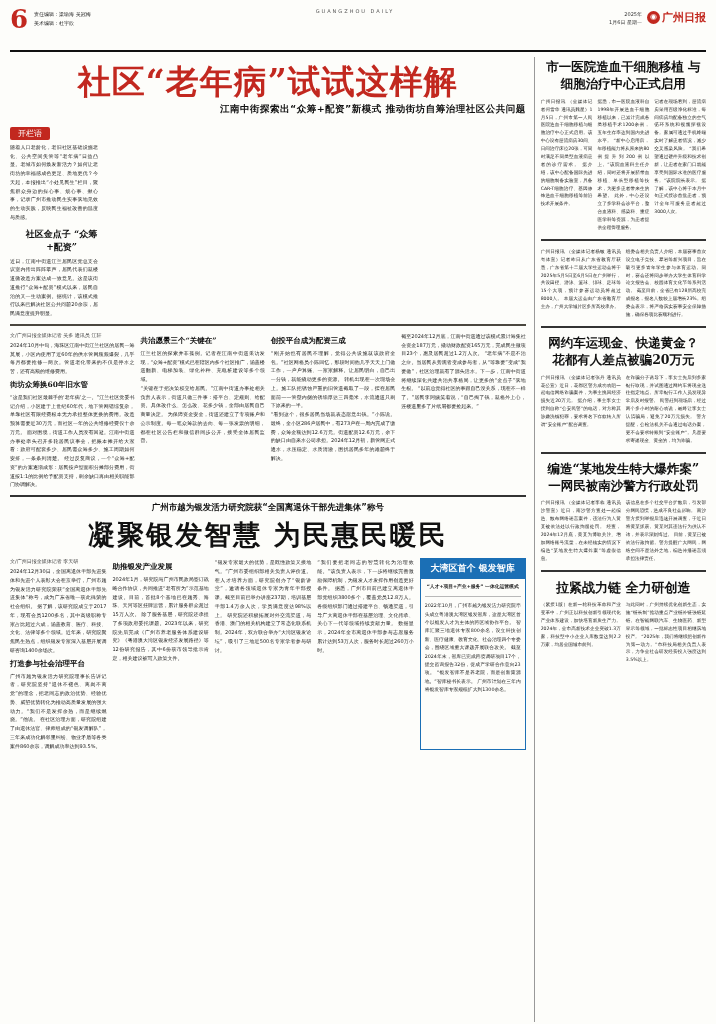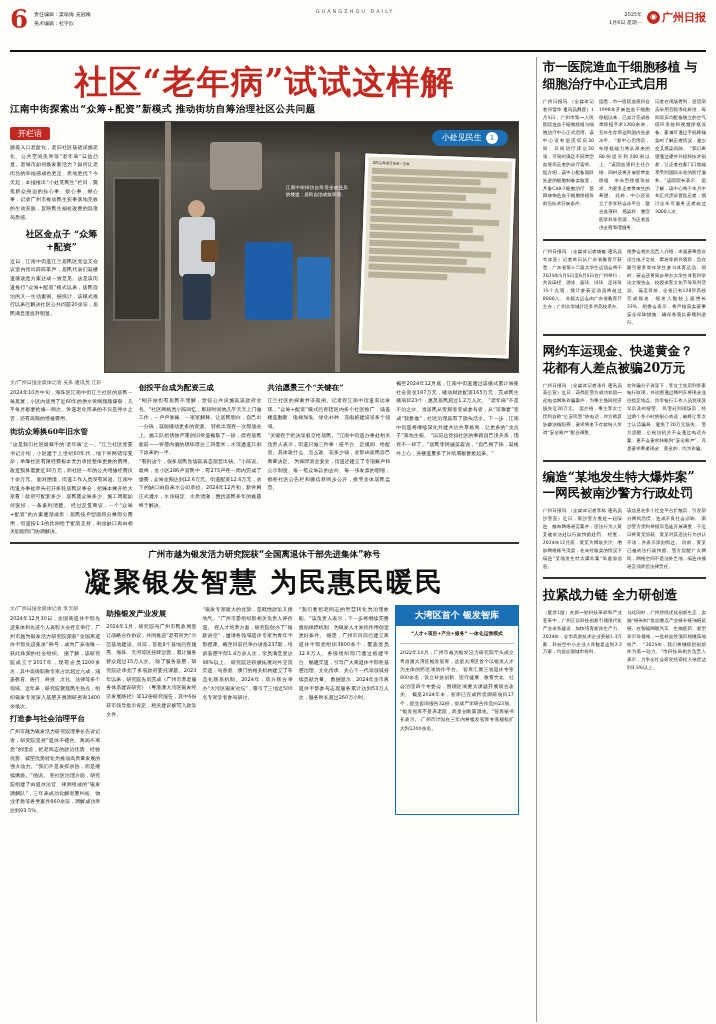--- a/index.html
+++ b/index.html
@@ -20,33 +20,33 @@
   .mast-center{flex:1;text-align:center;}
   .mast-center .big{font-family:"DejaVu Serif","Liberation Serif",serif;font-size:24px;font-weight:bold;letter-spacing:4px;line-height:1;}
   .mast-center .sub{font-size:5px;letter-spacing:2px;color:#555;margin-top:2px;}
   .mast-right{width:150px;text-align:right;font-size:5px;line-height:1.6;color:#333;display:flex;justify-content:flex-end;align-items:center;gap:5px;padding-top:3px;}
   .mast-right .dateblock{text-align:right;}
   .logo{display:flex;align-items:center;gap:2px;}
   .logo .circ{width:13px;height:13px;border-radius:50%;background:#c2281f;display:flex;align-items:center;justify-content:center;color:#fff;font-size:8px;}
   .logo .txt{font-family:"DejaVu Serif","Liberation Serif",serif;font-size:11px;font-weight:bold;color:#c2281f;}
 
   
-  .body-grid{display:flex;gap:17px;margin-top:5px;height:965px;}
+  .body-grid{display:flex;gap:8px;margin-top:5px;height:965px;}
   .col-left{width:524px;display:flex;flex-direction:column;}
   .col-right{width:168px;border-left:1px solid #999;padding-left:6px;}
 
   
   .headline{
     font-family:"DejaVu Serif","Liberation Serif",serif;
     font-size:33px;font-weight:bold;color:#c2281f;
     text-align:center;letter-spacing:1px;line-height:1.15;margin:6px 0 2px 0;
   }
-  .subhead{text-align:left;font-size:9.5px;color:#111;letter-spacing:.5px;margin-bottom:5px;font-weight:bold;}
-
-  .story-top{display:flex;gap:6px;}
+  .subhead{text-align:right;font-size:9.5px;color:#111;letter-spacing:.5px;margin-bottom:5px;font-weight:bold;}
+
+  .story-top{display:flex;gap:6px;flex-direction:column;}
   .kaipianyu{width:88px;}
   .tagred{display:inline-block;background:#c2281f;color:#fff;font-size:8px;padding:1px 8px;border-radius:2px;margin-bottom:3px;}
   .tiny{font-size:5px;line-height:1.75;text-align:justify;color:#222;}
   .sec-title{font-size:9px;font-weight:bold;text-align:center;margin:6px 0 3px 15px;font-family:"DejaVu Serif","Liberation Serif",serif;}
   .photo-area{flex:1;position:relative;height:250px;background:#6d28d9;overflow:hidden;border:1px solid #4a473f;}
   .ph-grad{position:absolute;inset:0;background:
     linear-gradient(160deg,#6e6a5f 0%,#4a4740 40%,#6b6257 70%,#3c3a34 100%);}
   .ph-pipe{position:absolute;background:#8d8477;}
   .ph-person{position:absolute;left:70px;top:78px;width:46px;height:120px;}
   .ph-person .head{position:absolute;left:13px;top:0;width:17px;height:18px;border-radius:50%;background:#caa78c;}
@@ -78,27 +78,27 @@
   .colhead{font-size:7.5px;font-weight:bold;margin:4px 0 3px 0;font-family:"DejaVu Serif","Liberation Serif",serif;}
   .byline{font-size:5px;color:#444;margin-bottom:3px;}
   .rule{border:0;border-top:1px solid #b9b9b9;margin:5px 0;}
   .thickrule{border:0;border-top:2px solid #333;margin:6px 0 5px 0;}
 
   
   .pkg2-kicker{text-align:center;font-size:8.5px;font-weight:bold;margin-bottom:2px;}
   .pkg2-head{font-family:"DejaVu Serif","Liberation Serif",serif;font-size:27px;font-weight:bold;text-align:center;letter-spacing:2px;margin:1px 0 5px 0;}
   .pkg2-grid{display:flex;gap:6px;}
   .pkg2-grid .col{flex:1;}
-  .sidebox{width:124px;border:1px solid #1b6fb5;box-sizing:border-box;}
+  .sidebox{width:106px;border:1px solid #1b6fb5;box-sizing:border-box;}
   .sidebox .hd{background:#1b6fb5;color:#fff;text-align:center;font-size:9px;font-weight:bold;padding:4px 0;line-height:1.3;}
   .sidebox .bd{padding:4px;}
   .sidebox .bd .tiny{font-size:4.8px;}
 
   
-  .r-head{font-family:"DejaVu Serif","Liberation Serif",serif;font-size:12.5px;font-weight:bold;text-align:left;line-height:1.35;margin:2px 0 5px 0;}
+  .r-head{font-family:"DejaVu Serif","Liberation Serif",serif;font-size:12.5px;font-weight:bold;text-align:center;line-height:1.35;margin:2px 0 5px 0;}
   .r-cols{display:flex;gap:5px;}
   .r-cols .col{flex:1;}
   .r-tiny{font-size:4.6px;line-height:1.72;text-align:justify;color:#222;}
   .r-rule-thick{border:0;border-top:2px solid #333;margin:7px 0;}
 </style>
 </head>
 <body>
 
 <div class="page">
 
@@ -187,34 +187,34 @@
           <div class="byline">文/广州日报全媒体记者 吴多 通讯员 江轩</div>
           <div class="tiny">2024年10月中旬，海珠区江南中街江兰社区的居民一筹莫展，小区内使用了近60年的供水管网频频爆裂，几乎每月都要抢修一两次。管道老化带来的不仅是停水之苦，还有高额的维修费用。</div>
           <div class="colhead">街坊众筹换60年旧水管</div>
           <div class="tiny">“这是我们社区最棘手的‘老年病’之一。”江兰社区党委书记介绍，小区建于上世纪60年代，地下管网错综复杂，单靠社区有限经费根本无力承担整体更换的费用。改造预算需要近30万元，而社区一年的公共维修经费仅十余万元。
 
 面对困境，街道工作人员没有回避。江南中街道办事处牵头召开多轮居民议事会，把账本摊开给大家看：政府可配套多少、居民需众筹多少、施工周期如何安排，一条条列清楚。
 
 经过反复商议，一个“众筹+配资”的方案逐渐成形：居民按户型面积分摊部分费用，街道按1:1的比例给予配资支持，剩余缺口再由相关职能部门协调解决。</div>
         </div>
         <div class="col">
-          <div class="colhead">创投平台成为配资三成</div>
-          <div class="tiny">“刚开始也有居民不理解，觉得公共设施就该政府全包。”社区网格员小陈回忆，那段时间他几乎天天上门做工作，一户户算账、一家家解释。让居民明白，自己出一分钱，就能撬动更多的资源。
-
-转机出现在一次现场会上。施工队把锈蚀严重的旧管道截取了一段，摆在居民面前——管壁内侧的锈垢厚达三四毫米，水流通道只剩下原来的一半。</div>
-          <div class="tiny">“看到这个，很多居民当场就表态愿意出钱。”小陈说。
-
-最终，全小区286户居民中，有273户在一周内完成了缴费，众筹金额达到12.6万元。街道配资12.6万元，余下的缺口由自来水公司承担。2024年12月初，新管网正式通水，水压稳定、水质清澈，困扰居民多年的难题终于解决。</div>
-        </div>
-        <div class="col">
           <div class="colhead">共治愿景三个“关键在”</div>
           <div class="tiny">江兰社区的探索并非孤例。记者在江南中街道采访发现，“众筹+配资”模式已在辖区内多个社区推广，涵盖楼道翻新、电梯加装、绿化补种、充电桩建设等多个领域。</div>
           <div class="tiny">“关键在于把决策权交给居民。”江南中街道办事处相关负责人表示，街道只做三件事：搭平台、定规则、给配资。具体改什么、怎么改、花多少钱，全部由居民自己商量决定。
 
 为保障资金安全，街道还建立了专项账户和公示制度。每一笔众筹款的去向、每一张发票的明细，都在社区公告栏和微信群同步公开，接受全体居民监督。</div>
+        </div>
+        <div class="col">
+          <div class="colhead">创投平台成为配资三成</div>
+          <div class="tiny">“刚开始也有居民不理解，觉得公共设施就该政府全包。”社区网格员小陈回忆，那段时间他几乎天天上门做工作，一户户算账、一家家解释。让居民明白，自己出一分钱，就能撬动更多的资源。
+
+转机出现在一次现场会上。施工队把锈蚀严重的旧管道截取了一段，摆在居民面前——管壁内侧的锈垢厚达三四毫米，水流通道只剩下原来的一半。</div>
+          <div class="tiny">“看到这个，很多居民当场就表态愿意出钱。”小陈说。
+
+最终，全小区286户居民中，有273户在一周内完成了缴费，众筹金额达到12.6万元。街道配资12.6万元，余下的缺口由自来水公司承担。2024年12月初，新管网正式通水，水压稳定、水质清澈，困扰居民多年的难题终于解决。</div>
         </div>
         <div class="col">
           <div class="tiny">截至2024年12月底，江南中街道通过该模式累计筹集社会资金187万元，撬动财政配资165万元，完成民生微项目23个，惠及居民超过1.2万人次。
 
 “老年病”不是不治之症。当居民从旁观者变成参与者，从“等靠要”变成“我要做”，社区治理就有了源头活水。下一步，江南中街道将继续深化共建共治共享格局，让更多的“金点子”落地生根。
 
 “以前总觉得社区的事跟自己没关系，现在不一样了。”居民李阿姨笑着说，“自己掏了钱，就格外上心，连楼道里多了片纸屑都要捡起来。”</div>
         </div>
       </div>
 

